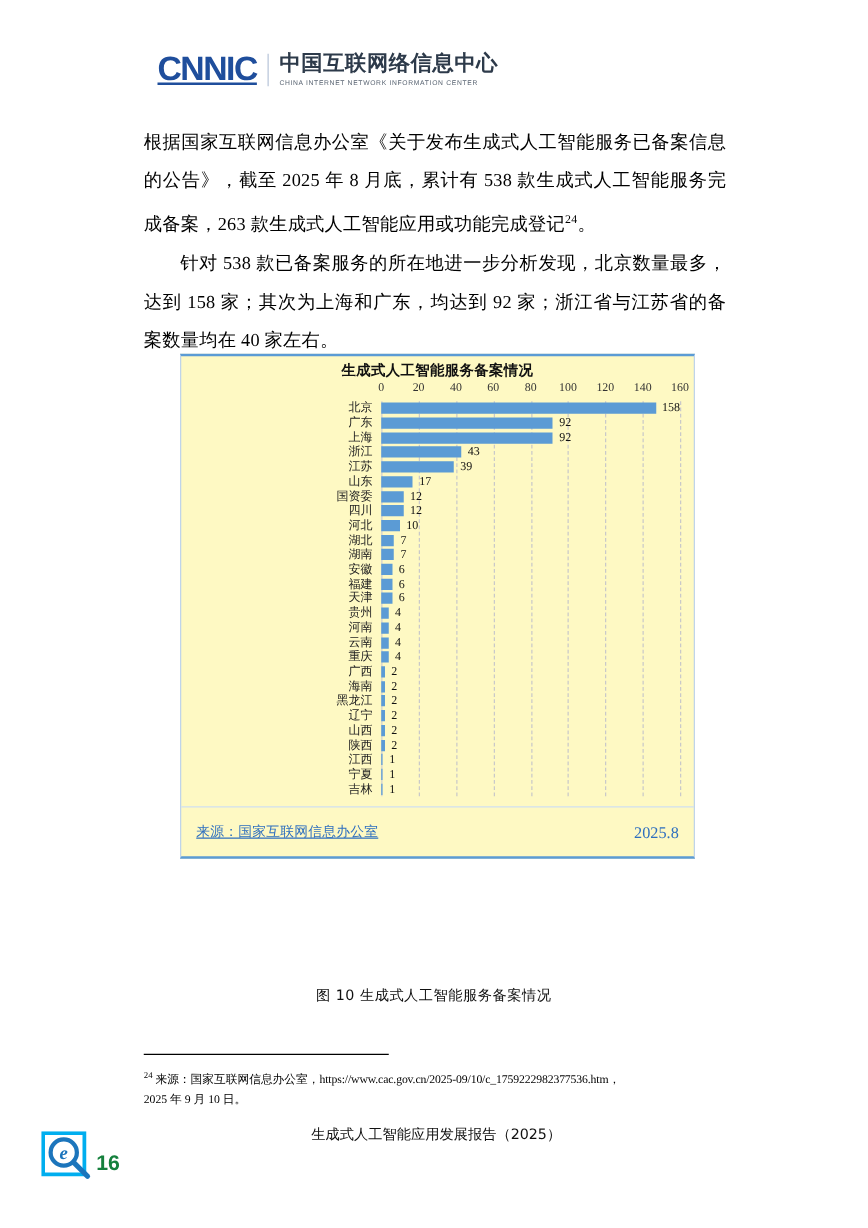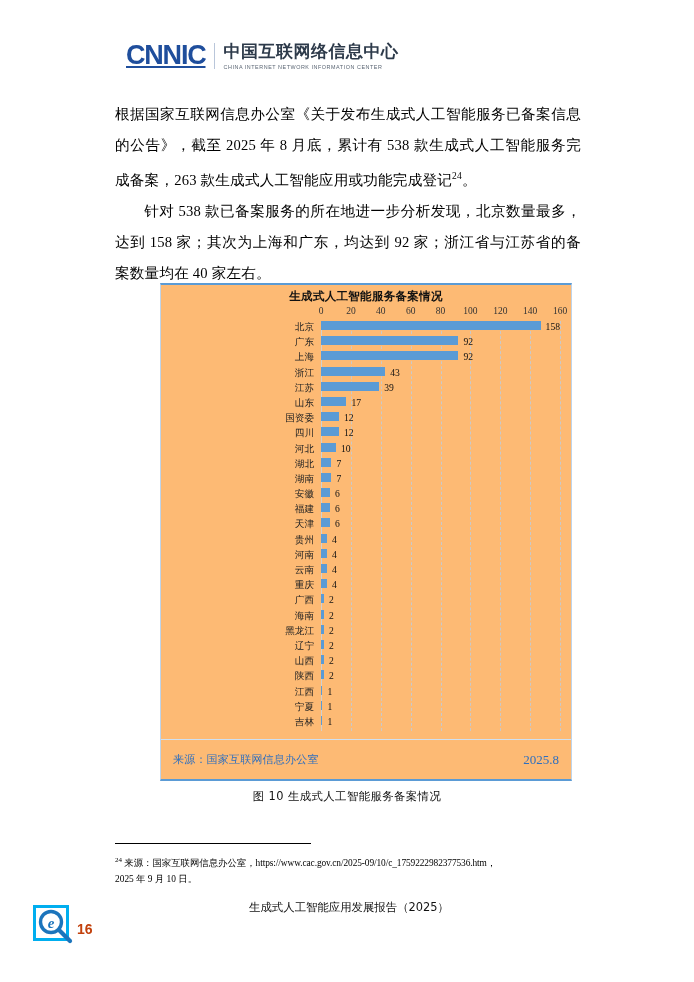--- a/index.html
+++ b/index.html
@@ -37,26 +37,26 @@
     position:absolute;left:115px;width:466px;
     font-size:14.6px;line-height:31px;text-align:justify;
     letter-spacing:.2px;
   }
   #para1{top:99px;}
   #para2{top:196px;text-indent:2em;}
   .fn-ref{font-size:9.5px;vertical-align:super;}
 
   
   .chart-box{
-    position:absolute;left:160px;top:283px;width:412px;height:498px;
+    position:absolute;left:144px;top:283px;width:412px;height:404px;
     border-top:2px solid #5B9BD5;
     border-bottom:2px solid #5B9BD5;
     border-left:1px solid #bfd4ea;
     border-right:1px solid #bfd4ea;
-    background:#fdba74;
+    background:#fef9c3;
     box-sizing:border-box;
   }
   .chart-title{
     text-align:center;
     font-family:"DejaVu Sans", sans-serif;
     font-size:11.5px;font-weight:700;color:#111;
     margin-top:4px;letter-spacing:.3px;
   }
 
   
@@ -73,21 +73,21 @@
     position:absolute;left:160px;right:11px;top:36px;bottom:48px;
   }
   .gridlines{position:absolute;inset:0;}
   .gridlines i{
     position:absolute;top:0;bottom:0;width:0;
     border-left:1px dashed #c9c9c9;
   }
   .gridlines i.axis0{border-left:1px solid #d0d0d0;}
 
   .rows{position:absolute;inset:0;display:flex;flex-direction:column;}
-  .row{flex:1 1 0;display:flex;align-items:flex-start;position:relative;}
+  .row{flex:1 1 0;display:flex;align-items:center;position:relative;}
   .cat{
     position:absolute;right:100%;width:150px;
     padding-right:7px;box-sizing:border-box;
     text-align:right;
     font-family:"DejaVu Sans", sans-serif;
     font-size:9.6px;color:#222;white-space:nowrap;
   }
   .bar{
     height:9px;background:#5B9BD5;position:relative;z-index:2;
   }
@@ -99,21 +99,21 @@
 
   
   .chart-source{
     position:absolute;left:0;right:0;bottom:0;height:40px;
     border-top:1px solid #cfe0f1;
     display:flex;align-items:center;justify-content:space-between;
     padding:0 12px;box-sizing:border-box;
   }
   .src-left{
     font-family:"DejaVu Sans", sans-serif;
-    font-size:11px;color:#2E6FBF;letter-spacing:.2px;
+    font-size:11px;color:#2E6FBF;letter-spacing:.2px;text-decoration:underline;
   }
   .src-right{
     font-family:"Liberation Serif", serif;
     font-size:13px;color:#2E6FBF;
   }
 
   
   .caption{
     position:absolute;left:0;right:0;top:789px;text-align:center;
     font-family:"DejaVu Sans", sans-serif;
@@ -134,21 +134,21 @@
 
   
   .foot-center{
     position:absolute;left:4px;right:0;top:900px;text-align:center;
     font-family:"DejaVu Sans", sans-serif;font-size:11.4px;color:#111;
   }
   .foot-logo{position:absolute;left:33px;top:905px;width:42px;height:42px;}
   .page-num{
     position:absolute;left:77px;top:921px;
     font-family:"Liberation Sans", sans-serif;
-    font-size:14px;font-weight:700;color:#c2410c;
+    font-size:17px;font-weight:700;color:#15803d;
   }
 </style>
 </head>
 <body>
 
 <div class="page">
 
   <div class="logo">
     <span class="logo-mark">CNNIC</span>
     <span class="logo-divider"></span>

